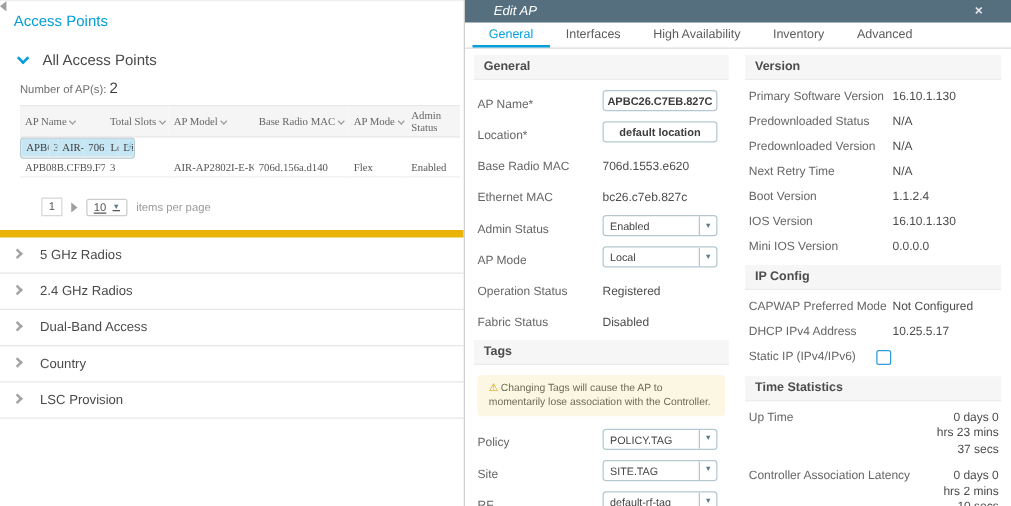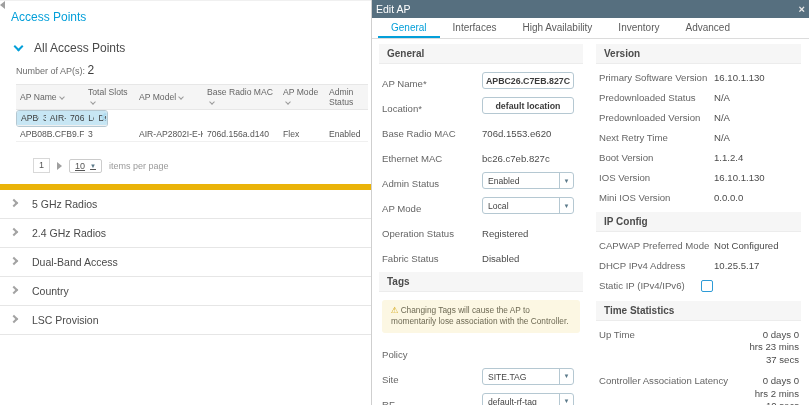--- a/index.html
+++ b/index.html
@@ -10,21 +10,21 @@
   
   .left { position:absolute; left:0; top:0; width:371px; height:405px; border-top:1px solid #f0f0f0; background:#fff; }
   .pg-title { color:#049fd9; font-size:12px; padding:9px 0 0 11px; }
   .acc-row { display:flex; align-items:center; gap:12px; padding:17px 0 0 15px; cursor:pointer; }
   .acc-row .lbl { font-size:12px; color:#4a4a4a; }
   .chev { display:inline-block; width:7px; height:7px; border-right:2px solid #049fd9; border-bottom:2px solid #049fd9; transform:rotate(45deg); margin-top:-3px; }
   .chev.gray { border-color:#a3a3a3; transform:rotate(-45deg); width:6px; height:6px; border-width:2px; }
   .ap-count { font-size:9px; color:#6d6d6d; padding:8px 0 0 16px; }
   .ap-count b { font-size:12px; color:#3d3d3d; font-weight:normal; }
 
-  table.aps { border-collapse:collapse; margin:7px 0 16px 16px; width:352px; table-layout:fixed; }
+  table.aps { border-collapse:collapse; margin:7px 0 16px 16px; width:352px; table-layout:fixed;font-family:Liberation Serif, serif; }
   table.aps th { background:#f5f5f5; border:1px solid #e7e7e7; border-width:1px 0 1px 0; font-weight:normal;
                  font-size:8.6px; color:#666; text-align:left; padding:2px 2px 2px 4px; vertical-align:middle; }
   table.aps td { font-size:8.6px; color:#555; padding:2px 2px 2px 4px; border-bottom:1px solid #f0f0f0; white-space:nowrap; overflow:hidden; }
   tr.sel td { background:#c7e6f4; color:#3c3c3c; position:relative; }
   .sort { display:inline-block; width:4px; height:4px; border-right:1px solid #9a9a9a; border-bottom:1px solid #9a9a9a; transform:rotate(45deg); margin:0 0 1px 3px; }
   .rowmark { position:absolute; right:-1px; top:3px; width:6px; height:6px; border-left:2px solid #aedcf0; border-bottom:2px solid #aedcf0; transform:rotate(45deg); }
 
   .pager { display:flex; align-items:center; gap:7px; margin:7px 0 0 16px; font-size:9px; color:#9a9a9a; }
   .tri { width:0; height:0; border-top:4px solid transparent; border-bottom:4px solid transparent; display:inline-block; }
   .tri.left { border-right:5px solid #9f9f9f; } .tri.right { border-left:5px solid #9f9f9f; }
@@ -33,21 +33,21 @@
   .pg-num { border:1px solid #d8d8d8; background:#fff; color:#555; padding:0 5px; font-size:9px; line-height:13px; cursor:pointer; }
   .size-box { display:inline-flex; align-items:center; gap:5px; border:1px solid #ccc; border-radius:2px; padding:1px 5px; color:#555; cursor:pointer;text-decoration:underline; }
   .size-box .car { font-size:6px; color:#5b7a8a; }
 
   .sections { margin-top:11px; border-top:6px solid #eab308; }
   .sec-row { display:flex; align-items:center; gap:15px; height:29px; padding-left:11px; border-bottom:1px solid #e6e6e6; cursor:pointer; }
   .sec-row .lbl { font-size:10.5px; color:#4a4a4a; }
 
   
   .dlg { position:absolute; left:371px; top:0; width:438px; height:405px; background:#fff; border-left:1px solid #cfcfcf; }
-  .dlg-head { height:18px; background:#566f7f; color:#fff; display:flex; align-items:center; justify-content:space-between; padding:0 4px; }
+  .dlg-head { height:18px; background:#566f7f; color:#fff; display:flex; align-items:center; justify-content:space-between; padding:0 23px;font-style:italic; }
   .dlg-head .t { font-size:10.5px; }
   .dlg-head .x { font-size:11px; color:#e8e8e8; cursor:pointer; font-weight:bold; line-height:1; }
   .tabs { display:flex; gap:0; border-bottom:1px solid #dcdcdc; padding-left:6px; height:21px; }
   .tab { font-size:10px; color:#5c5c5c; padding:4px 13px 3px; cursor:pointer; }
   .tab.active { color:#049fd9; border-bottom:2px solid #049fd9; }
 
   .dlg-body { display:flex; gap:13px; padding:5px 8px 0 7px; }
   .col { width:205px; }
   .sechead { background:#f6f6f6; border-bottom:1px solid #ececec; font-size:10px; font-weight:bold; color:#4c4c4c; padding:4px 8px; margin-bottom:8px; }
 
@@ -227,20 +227,24 @@
         </div>
 
         <div class="sechead">Tags</div>
 
         <div class="warn">
           <span class="wi">⚠</span><span>Changing Tags will cause the AP to momentarily lose association with the Controller.</span>
         </div>
 
         <div class="frow">
           <span class="lbl">Policy</span>
+          <span class="sel">
+            <span class="val">POLICY.TAG</span>
+            <span class="car">▼</span>
+          </span>
         </div>
         <div class="frow">
           <span class="lbl">Site</span>
           <span class="sel">
             <span class="val">SITE.TAG</span>
             <span class="car">▼</span>
           </span>
         </div>
         <div class="frow">
           <span class="lbl">RF</span>

